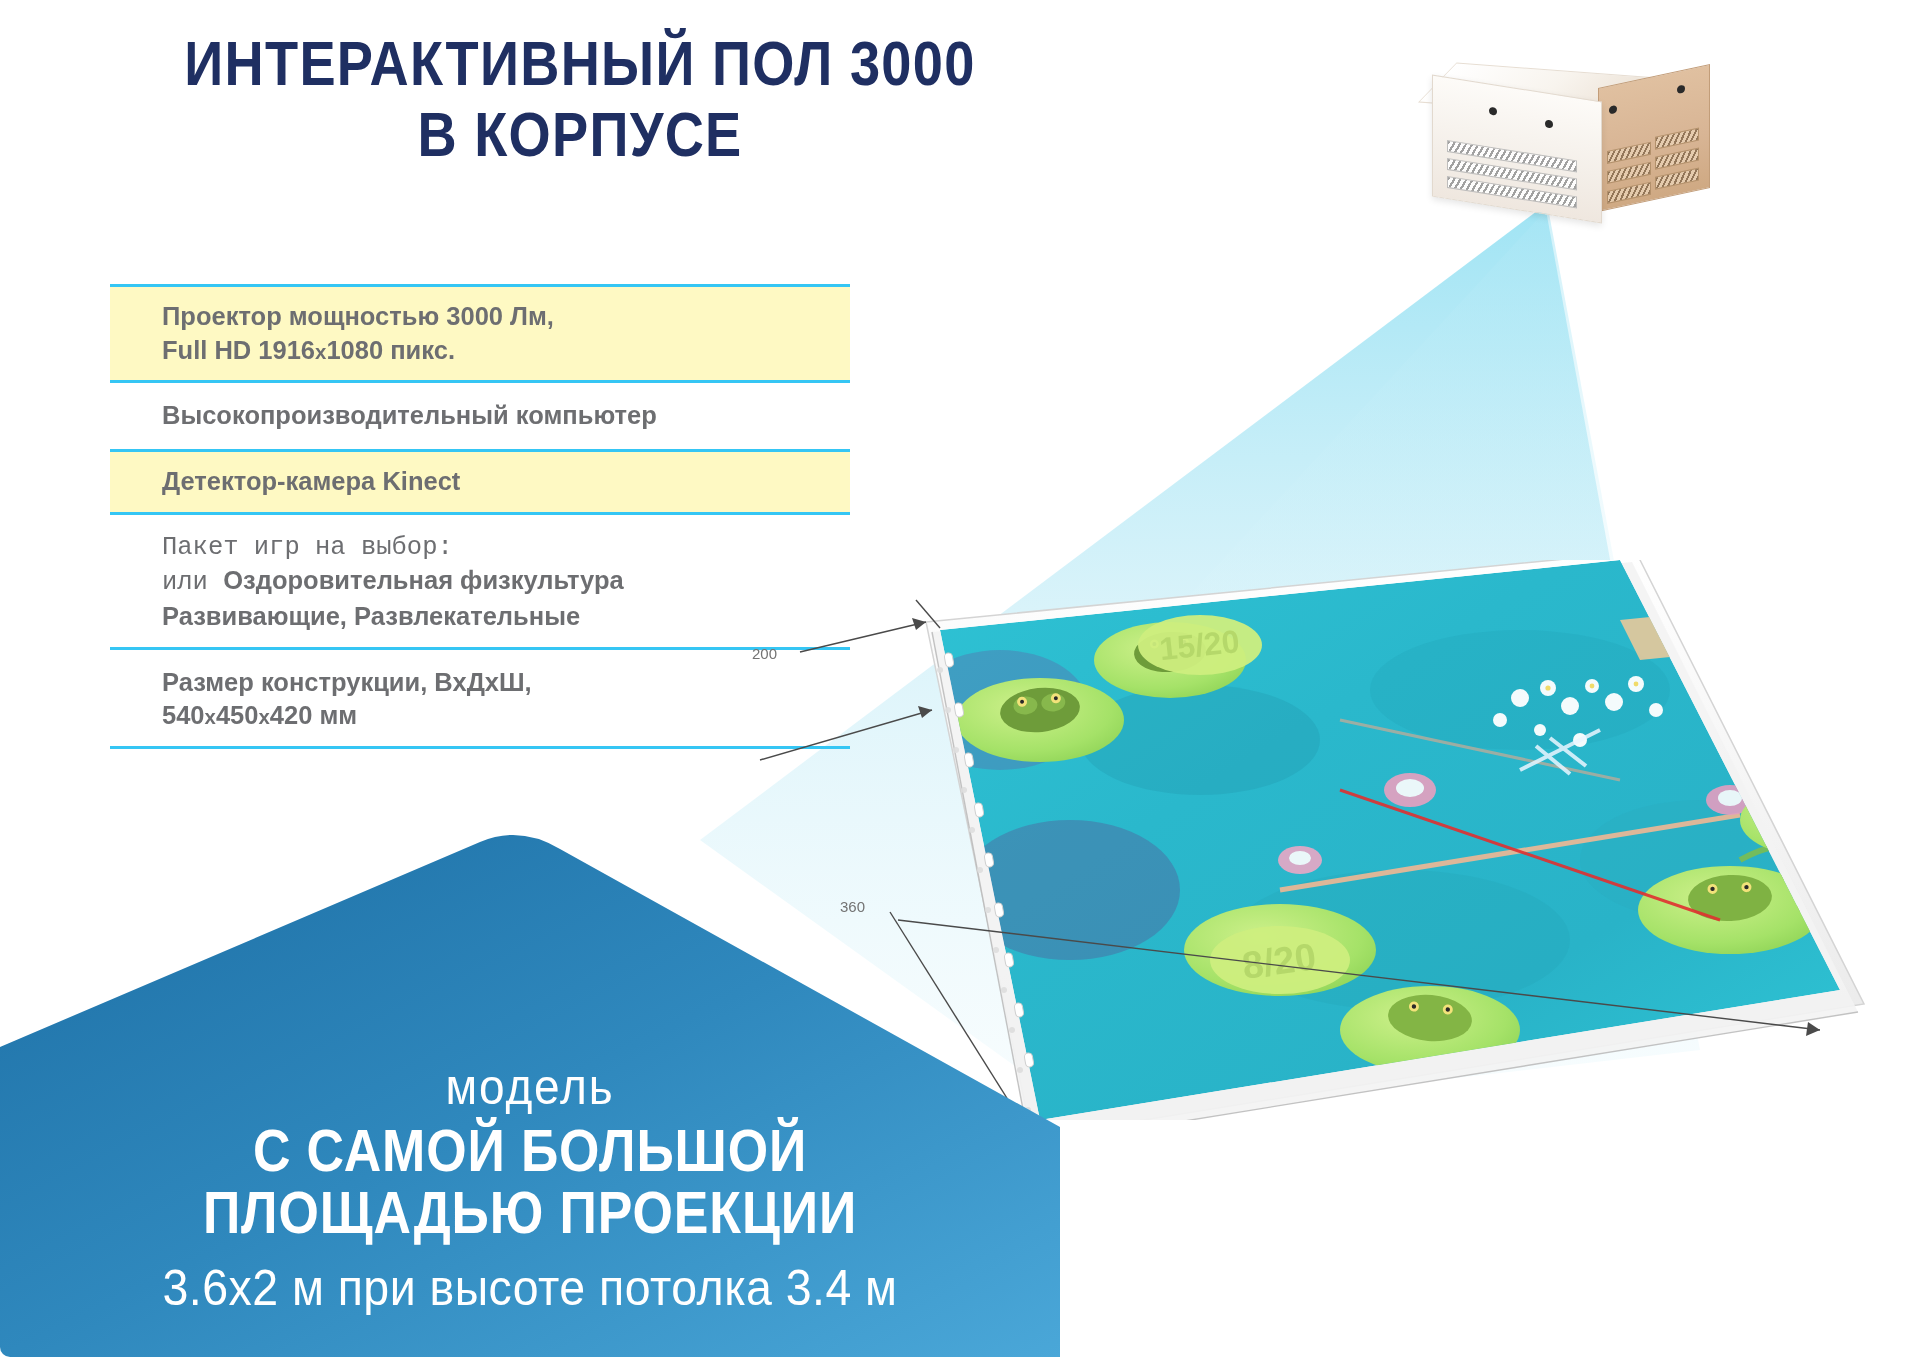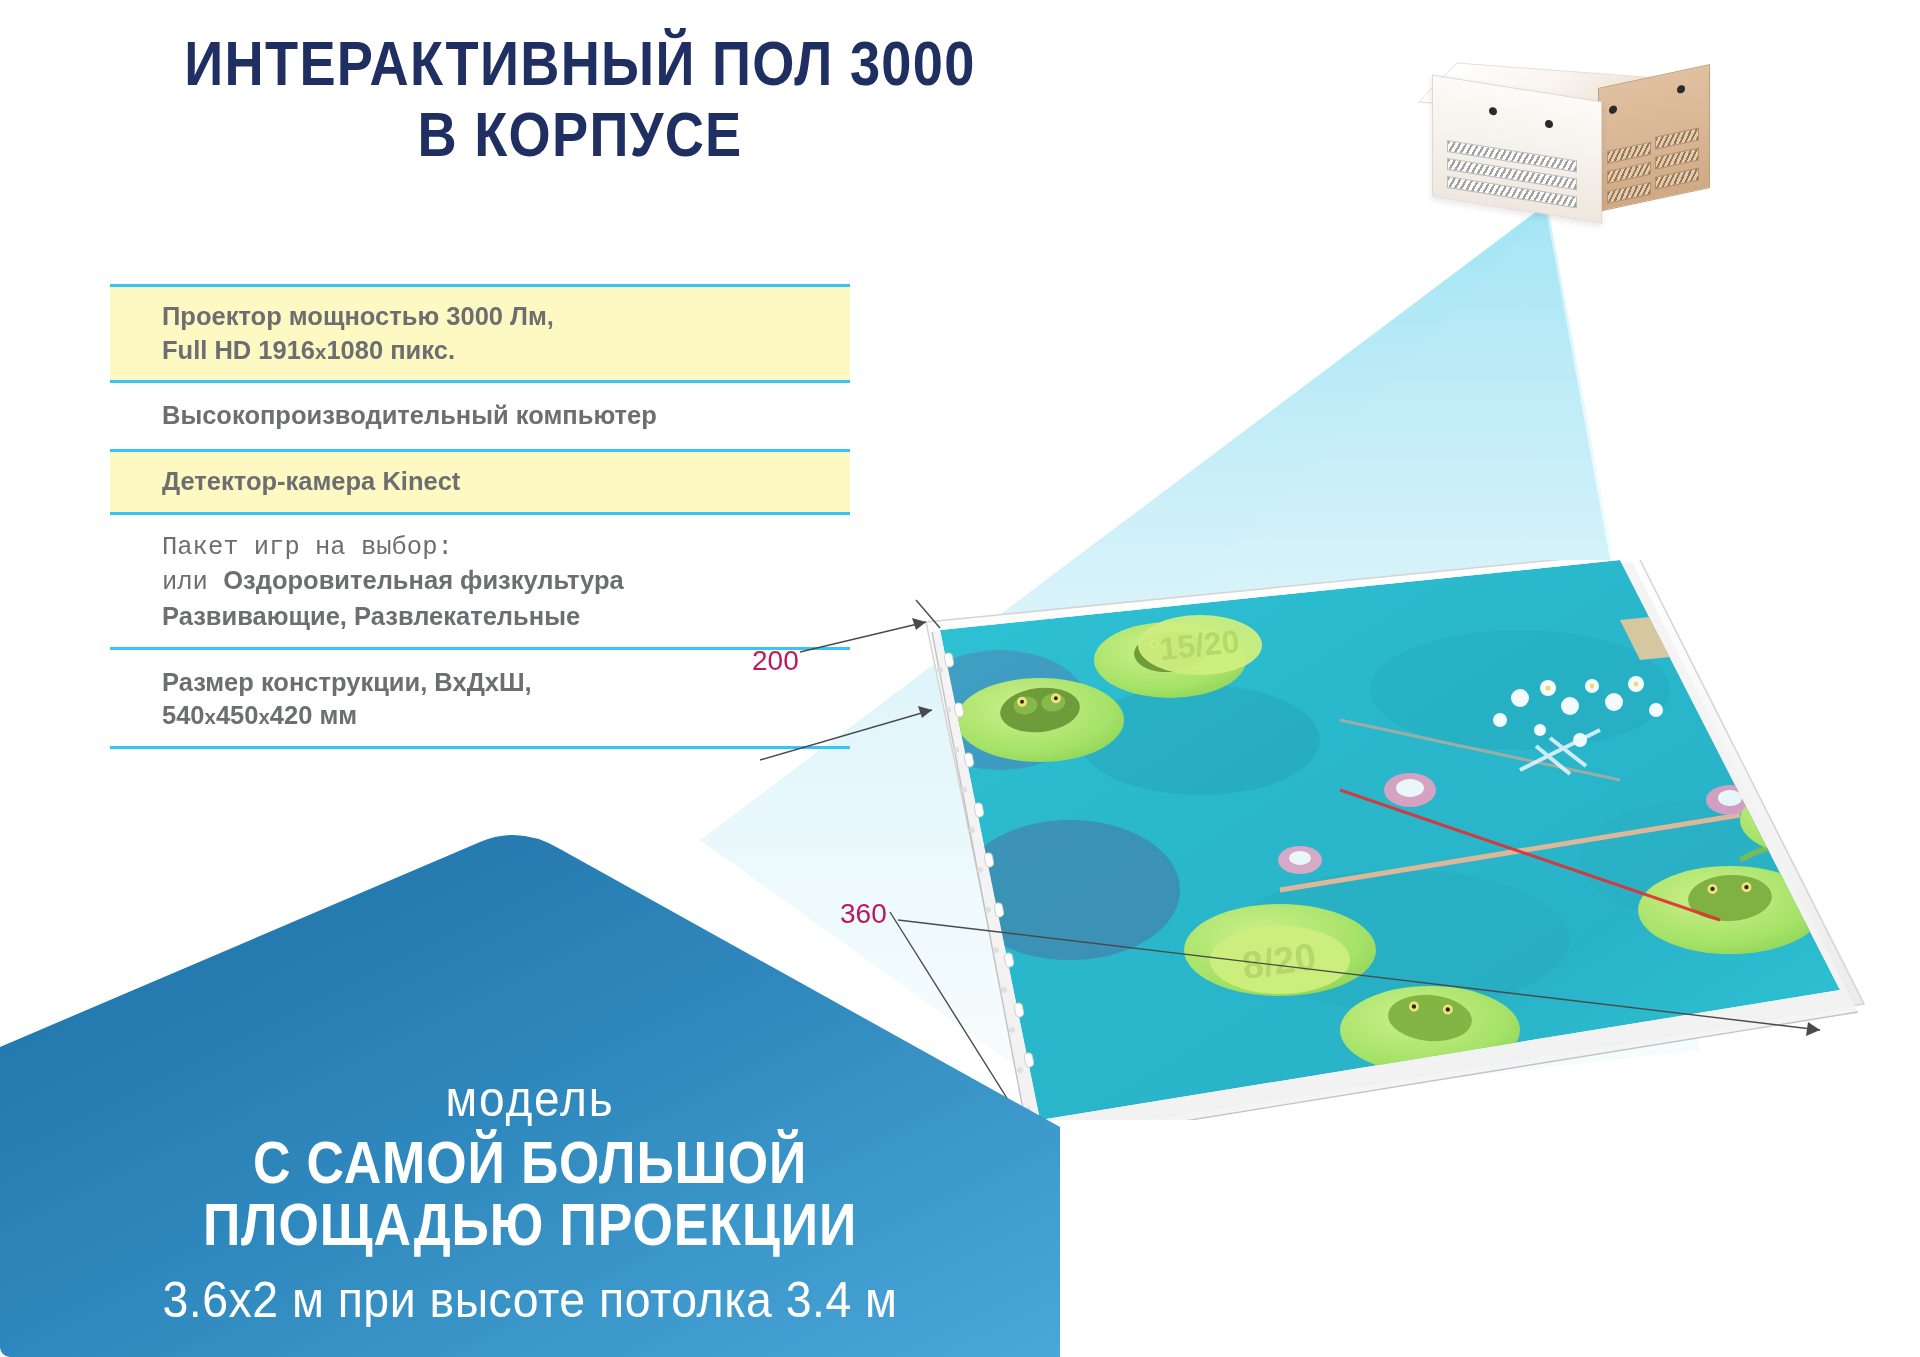--- a/index.html
+++ b/index.html
@@ -112,34 +112,34 @@
     position:absolute;
     left:0; top:0; width:100%; height:100%;
     pointer-events:none;
   }
 
   
   .mat { position:absolute; left:640px; top:560px; width:1280px; height:560px; }
   .mat svg { display:block; }
   .dimlabel {
     position:absolute;
-    color:#be185d;
-    font-size:28px;
+    color:#737373;
+    font-size:15px;
     font-family:"Liberation Sans", sans-serif;
   }
   .dim-200 { left:752px; top:645px; }
   .dim-360 { left:840px; top:898px; }
 
   
   .banner {
     position:absolute; left:0; bottom:0; width:1060px; height:560px;
     pointer-events:none;
   }
   .banner-text {
-    position:absolute; left:0; bottom:0; width:1060px; height:560px;
+    position:absolute; left:0; bottom:12px; width:1060px; height:560px;
     color:#ffffff;
     text-align:center;
     display:flex; flex-direction:column; justify-content:flex-end;
     padding-bottom:28px; box-sizing:border-box;
   }
   .b-model {
     font-family:"Liberation Sans Narrow","Liberation Sans",sans-serif;
     font-weight:300; font-size:50px; letter-spacing:2px;
     transform:scaleX(0.92); margin-bottom:4px;
   }

